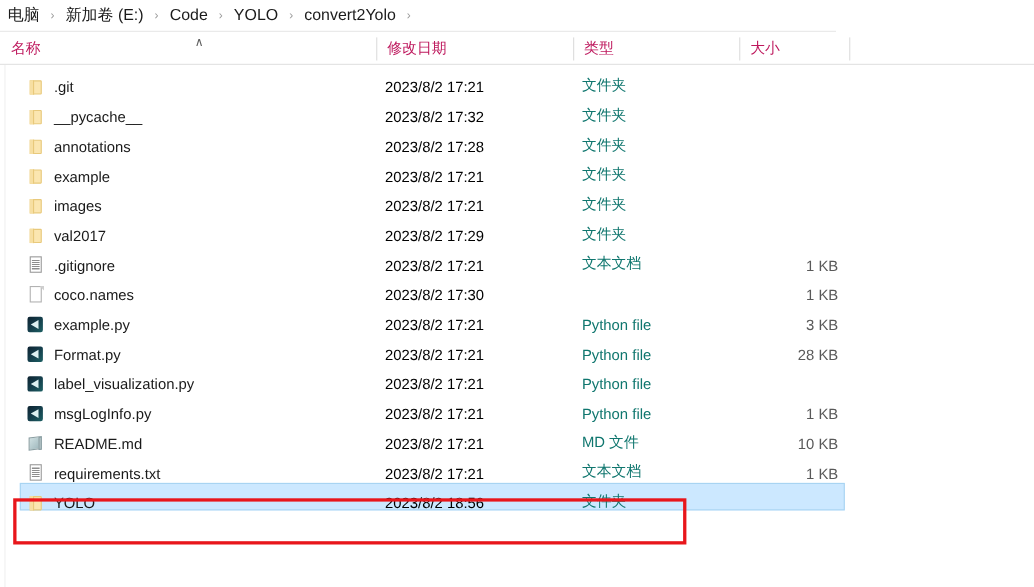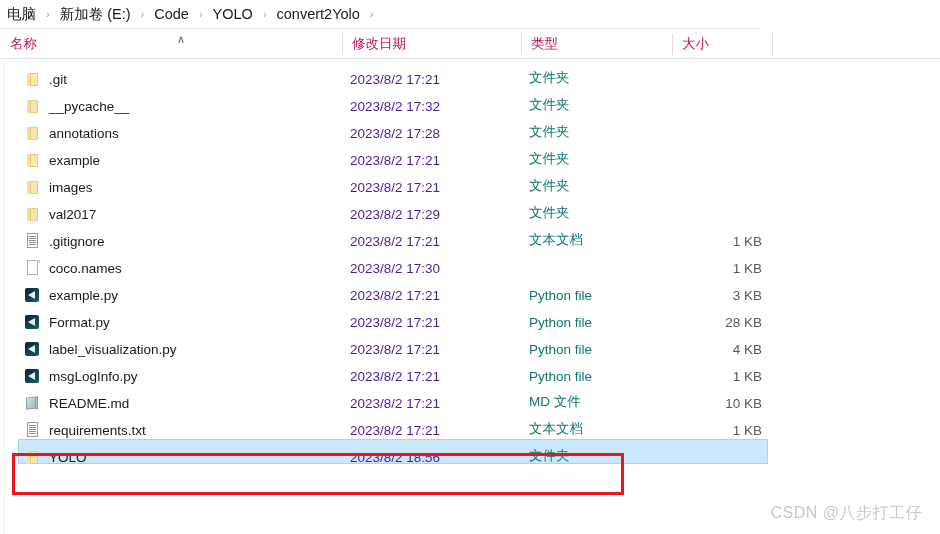--- a/index.html
+++ b/index.html
@@ -112,21 +112,21 @@
     align-items: flex-end;
     font-size: 13.5px;
     white-space: nowrap;
   }
   .cell-name {
     left: 24px;
     color: #1a1a1a;
   }
   .cell-date {
     left: 350px;
-    color: #4c1d95;
+    color: #000000;
   }
   .cell-type {
     left: 529px;
     color: #0f766e;
   }
   .cell-size {
     left: 672px;
     width: 90px;
     justify-content: flex-end;
     color: #595959;
@@ -425,21 +425,20 @@
       <div class="row">
         <div class="cell cell-name">
           <span class="icon icon-py">
             <span class="p-sq"></span>
             <span class="p-tri"></span>
           </span>
           <span class="name-text">label_visualization.py</span>
         </div>
         <div class="cell cell-date">2023/8/2 17:21</div>
         <div class="cell cell-type">Python file</div>
-        <div class="cell cell-size">4 KB</div>
       </div>
       <div class="row">
         <div class="cell cell-name">
           <span class="icon icon-py">
             <span class="p-sq"></span>
             <span class="p-tri"></span>
           </span>
           <span class="name-text">msgLogInfo.py</span>
         </div>
         <div class="cell cell-date">2023/8/2 17:21</div>
@@ -480,14 +479,13 @@
           <span class="name-text">YOLO</span>
         </div>
         <div class="cell cell-date">2023/8/2 18:56</div>
         <div class="cell cell-type">文件夹</div>
         <div class="cell cell-size"></div>
       </div>
     </div>
 
   <div id="annotation-rect" style="border-color: rgb(232, 22, 27);"></div>
 
-  <div id="watermark">CSDN @八步打工仔</div>
 </div>
 
 </body></html>

